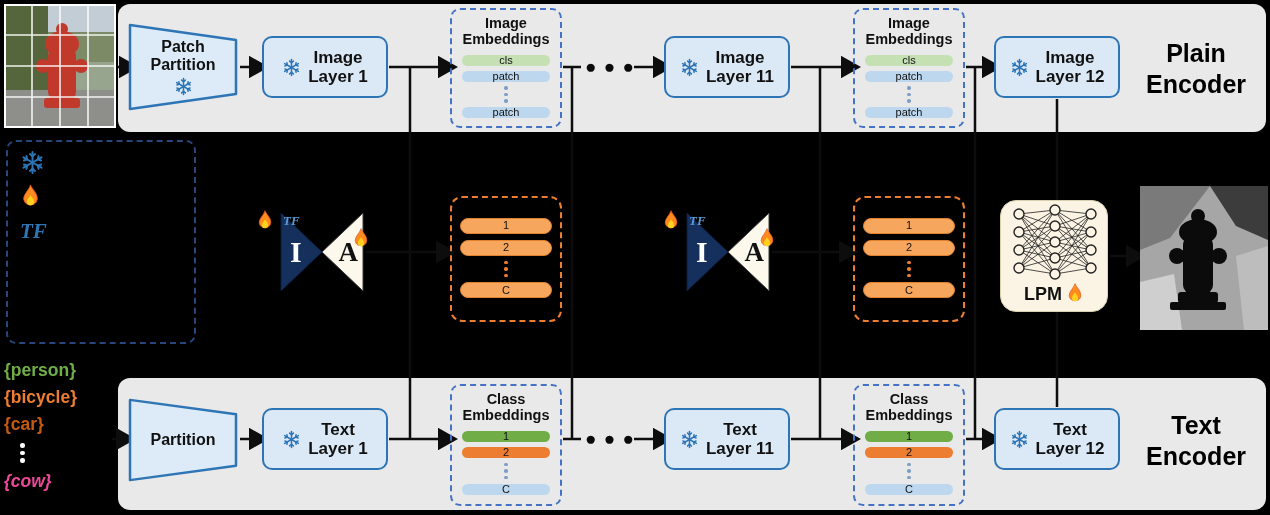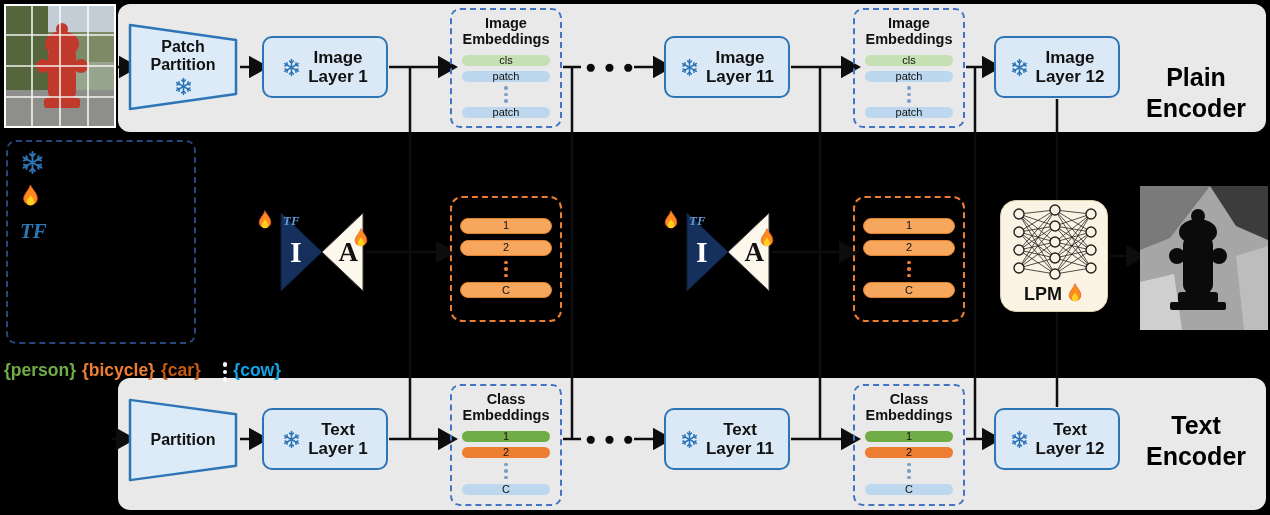--- a/index.html
+++ b/index.html
@@ -37,21 +37,21 @@
   .vdots i{width:3.5px;height:3.5px;border-radius:50%;display:block;}
   .blue-dots i{background:#7d9ec7;}
   .orange-dots i{background:#ed7d31;}
   .white-dots i{background:#fff;width:4.5px;height:4.5px;}
 
   .dots-ellipsis{position:absolute;width:60px;text-align:center;font-size:19px;font-weight:bold;
                  line-height:24px;color:#0a0a0a;letter-spacing:1px;z-index:4;}
   .enc-label{position:absolute;left:1126px;width:140px;text-align:center;font-size:25px;font-weight:bold;
              line-height:1.25;white-space:pre-line;color:#000;z-index:4;}
 
-  .classlist{position:absolute;left:4px;top:360px;width:112px;display:flex;flex-direction:row;
+  .classlist{position:absolute;left:4px;top:360px;width:112px;display:flex;flex-direction:column;
              align-items:flex-start;gap:6px;font-size:17.5px;font-weight:bold;z-index:4;}
   .classlist .vdots{margin-left:16px;}
 
   .legend{position:absolute;left:6px;top:140px;width:190px;height:204px;border:2.5px dashed #27477e;
           border-radius:10px;box-sizing:border-box;padding:8px 0 0 12px;display:flex;flex-direction:column;gap:9px;z-index:4;}
   .legend .tf-text{font-family:"Liberation Serif",serif;font-style:italic;font-weight:bold;font-size:21px;color:#2e75b6;}
 
   .icon{display:inline-block;line-height:0;}
   .icon.snow{width:19px;height:19px;flex:0 0 19px;}
   .icon.snow-big{width:25px;height:25px;}
@@ -282,21 +282,21 @@
         <i></i>
         <i></i>
         <i></i>
       </div>
     <div class="bar" style="background: rgb(189, 215, 238);">patch</div>
   </div>
 
   <div class="dots-ellipsis" style="left:580px;top:55px;">● ● ●</div>
   <div class="dots-ellipsis" style="left:580px;top:427px;">● ● ●</div>
 
-  <div class="enc-label" style="top:38px;margin-top:24px;">Plain
+  <div class="enc-label" style="top:38px;">Plain
 Encoder</div>
   <div class="enc-label" style="top:410px;">Text
 Encoder</div>
 
   <div class="legend">
     <span class="icon snow-big"><svg viewBox="0 0 24 24" width="100%" height="100%">
           <g stroke="#2e75b6" stroke-width="1.9" stroke-linecap="round" fill="none">
             <line x1="12" y1="12" x2="12" y2="2"></line>
             <line x1="12" y1="6" x2="14.404097296448937" y2="3.888053933168057"></line>
             <line x1="12" y1="6" x2="9.595902703551063" y2="3.888053933168057"></line>
@@ -466,21 +466,21 @@
 
   <div class="classlist">
     <div style="color: rgb(112, 173, 71);">{person}</div>
     <div style="color: rgb(237, 125, 49);">{bicycle}</div>
     <div style="color: rgb(197, 90, 17);">{car}</div>
     <div class="vdots white-dots">
         <i></i>
         <i></i>
         <i></i>
       </div>
-    <div style="color: #0ea5e9;">{cow}</div>
+    <div style="color: #ec4899; font-style: italic;">{cow}</div>
   </div>
 
   <div class="trap trap-bottom">
     <svg class="shape" viewBox="0 0 110 88" preserveAspectRatio="none">
       <polygon points="2,2 108,17 108,71 2,86" fill="#dcebf7" stroke="#2e75b6" stroke-width="2.5" stroke-linejoin="round"></polygon>
     </svg>
     <div class="trap-inner">
       <div class="trap-label">Partition</div>
     </div>
   </div>

